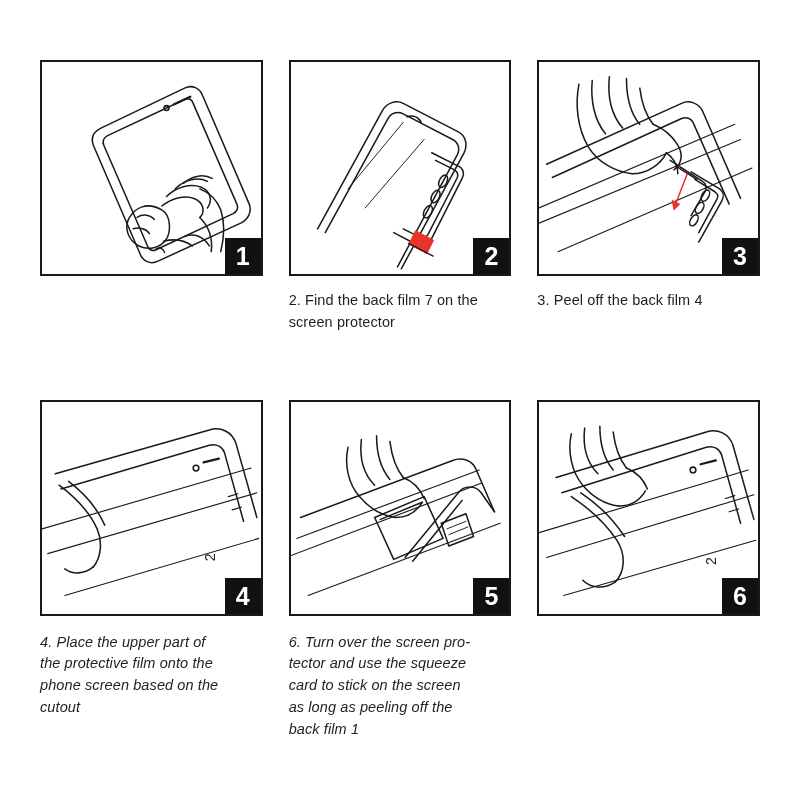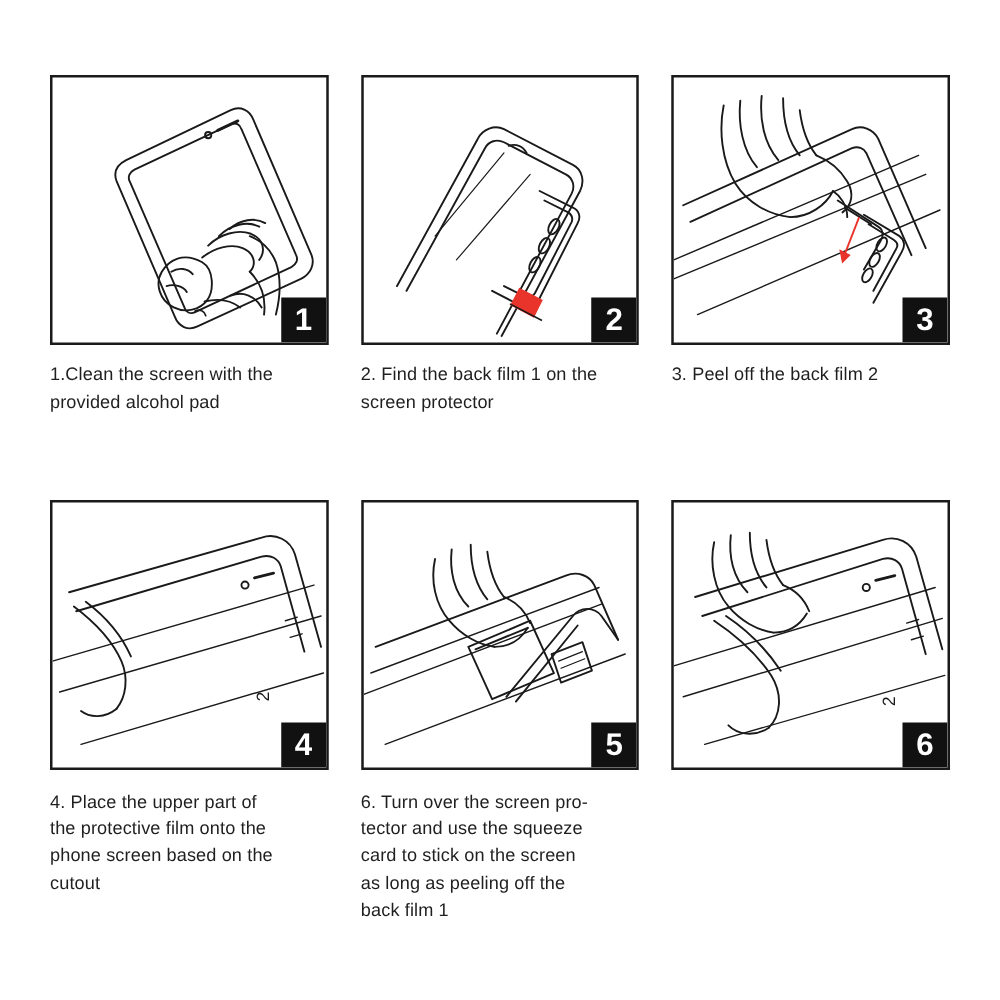--- a/index.html
+++ b/index.html
@@ -64,20 +64,21 @@
     margin-top: 14px;
     font-size: 14.5px;
     line-height: 1.5;
     color: #1f1f1f;
     letter-spacing: 0.1px;
     white-space: pre-line;
     padding-right: 6px;
   }
   .row-2 .caption {
     margin-top: 16px;
+    font-style: italic;
   }
   .row-gap {
     height: 66px;
   }
 </style>
 </head>
 <body>
 
 <div class="sheet">
 
@@ -107,22 +108,20 @@
             <path d="M140 130 C150 120 164 117 174 122"></path>
             <path d="M149 124 C158 116 170 114 179 119"></path>
             <path d="M166 160 C174 168 180 180 178 196"></path>
             <path d="M150 180 C160 176 170 180 176 190"></path>
             <path d="M128 185 C140 182 150 184 158 190"></path>
             <path d="M166 130 C176 134 184 142 188 152 C192 164 192 180 188 196"></path>
           </g>
         </svg>
         <div class="badge">1</div>
       </div>
-      <div class="caption">1.Clean the screen with the
-provided alcohol pad</div>
     </div>
 
     <div class="step">
       <div class="panel">
         <svg viewBox="0 0 230 216" preserveAspectRatio="xMidYMid meet">
           <g fill="none" stroke="#1a1a1a" stroke-width="1.6" stroke-linecap="round" stroke-linejoin="round">
 
             <path d="M28 172 L96 48 C100 40 110 36 118 40 L176 70 C184 74 186 84 182 92 L116 214"></path>
             <path d="M36 176 L102 56 C105 50 112 48 118 51 L170 78 C176 81 178 88 175 94 L112 212"></path>
 
@@ -139,21 +138,21 @@
             <ellipse cx="144" cy="154" rx="4" ry="7" transform="rotate(27 144 154)"></ellipse>
           </g>
 
           <g>
             <path d="M131 174 L150 184 L143 198 L124 188 Z" fill="#e8342a" stroke="#e8342a" stroke-width="1"></path>
             <path d="M123 187 L150 201" fill="none" stroke="#1a1a1a" stroke-width="1.4"></path>
           </g>
         </svg>
         <div class="badge">2</div>
       </div>
-      <div class="caption">2. Find the back film 1 on the
+      <div class="caption">2. Find the back film 7 on the
 screen protector</div>
     </div>
 
     <div class="step">
       <div class="panel">
         <svg viewBox="0 0 230 216" preserveAspectRatio="xMidYMid meet">
           <g fill="none" stroke="#1a1a1a" stroke-width="1.6" stroke-linecap="round" stroke-linejoin="round">
 
             <path d="M8 104 L150 40 C158 36 168 40 172 48 L212 140"></path>
             <path d="M14 118 L150 56 C155 54 160 56 162 60 L200 146"></path>
@@ -180,21 +179,21 @@
             <ellipse cx="163" cy="163" rx="3.6" ry="6.4" transform="rotate(30 163 163)"></ellipse>
           </g>
 
           <g>
             <path d="M156 114 L142 150" fill="none" stroke="#e8342a" stroke-width="1.6"></path>
             <path d="M142 152 L140 142 L148 146 Z" fill="#e8342a" stroke="#e8342a" stroke-width="1"></path>
           </g>
         </svg>
         <div class="badge">3</div>
       </div>
-      <div class="caption">3. Peel off the back film 2</div>
+      <div class="caption">3. Peel off the back film 4</div>
     </div>
 
   </div>
 
   <div class="row-gap"></div>
 
   <div class="grid row-2">
 
     <div class="step">
       <div class="panel">

